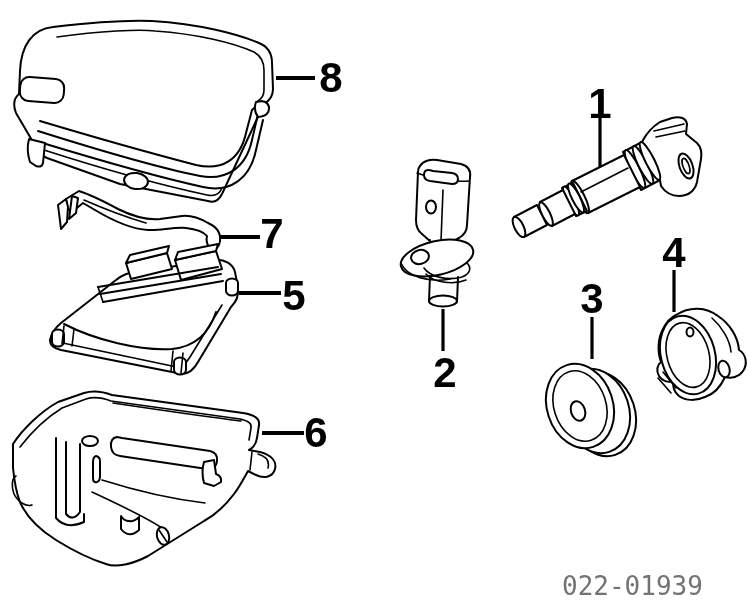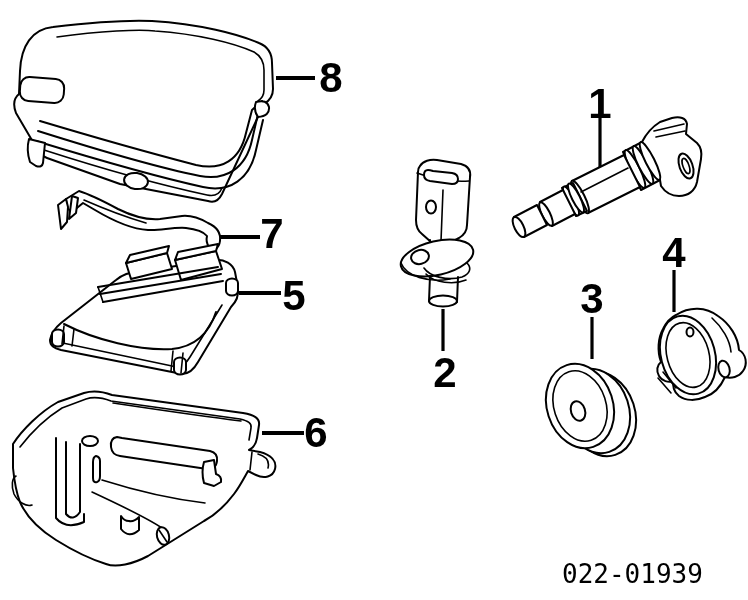--- a/index.html
+++ b/index.html
@@ -16,24 +16,24 @@
     transform:translate(-50%,-50%);
     font-family:"Liberation Sans", sans-serif;
     font-weight:700;
     font-size:42px;
     color:#000;
     line-height:1;
     white-space:nowrap;
   }
   .part-number{
     position:absolute;
-    left:562px;top:561px;
+    left:562px;top:573px;
     font-family:"DejaVu Sans Mono", monospace;
     font-size:26px;
-    color:#000000;
+    color:#737373;
     letter-spacing:0px;
     line-height:1;
   }
   .lineart{fill:none;stroke:#000;stroke-width:2;stroke-linejoin:round;stroke-linecap:round;}
   .solid{fill:#fff;stroke:#000;stroke-width:2;stroke-linejoin:round;stroke-linecap:round;}
   .thin{fill:none;stroke:#000;stroke-width:1.6;stroke-linejoin:round;stroke-linecap:round;}
   .leader-h{stroke:#000;stroke-width:4;}
   .leader-v{stroke:#000;stroke-width:3.2;}
 </style>
 </head>

